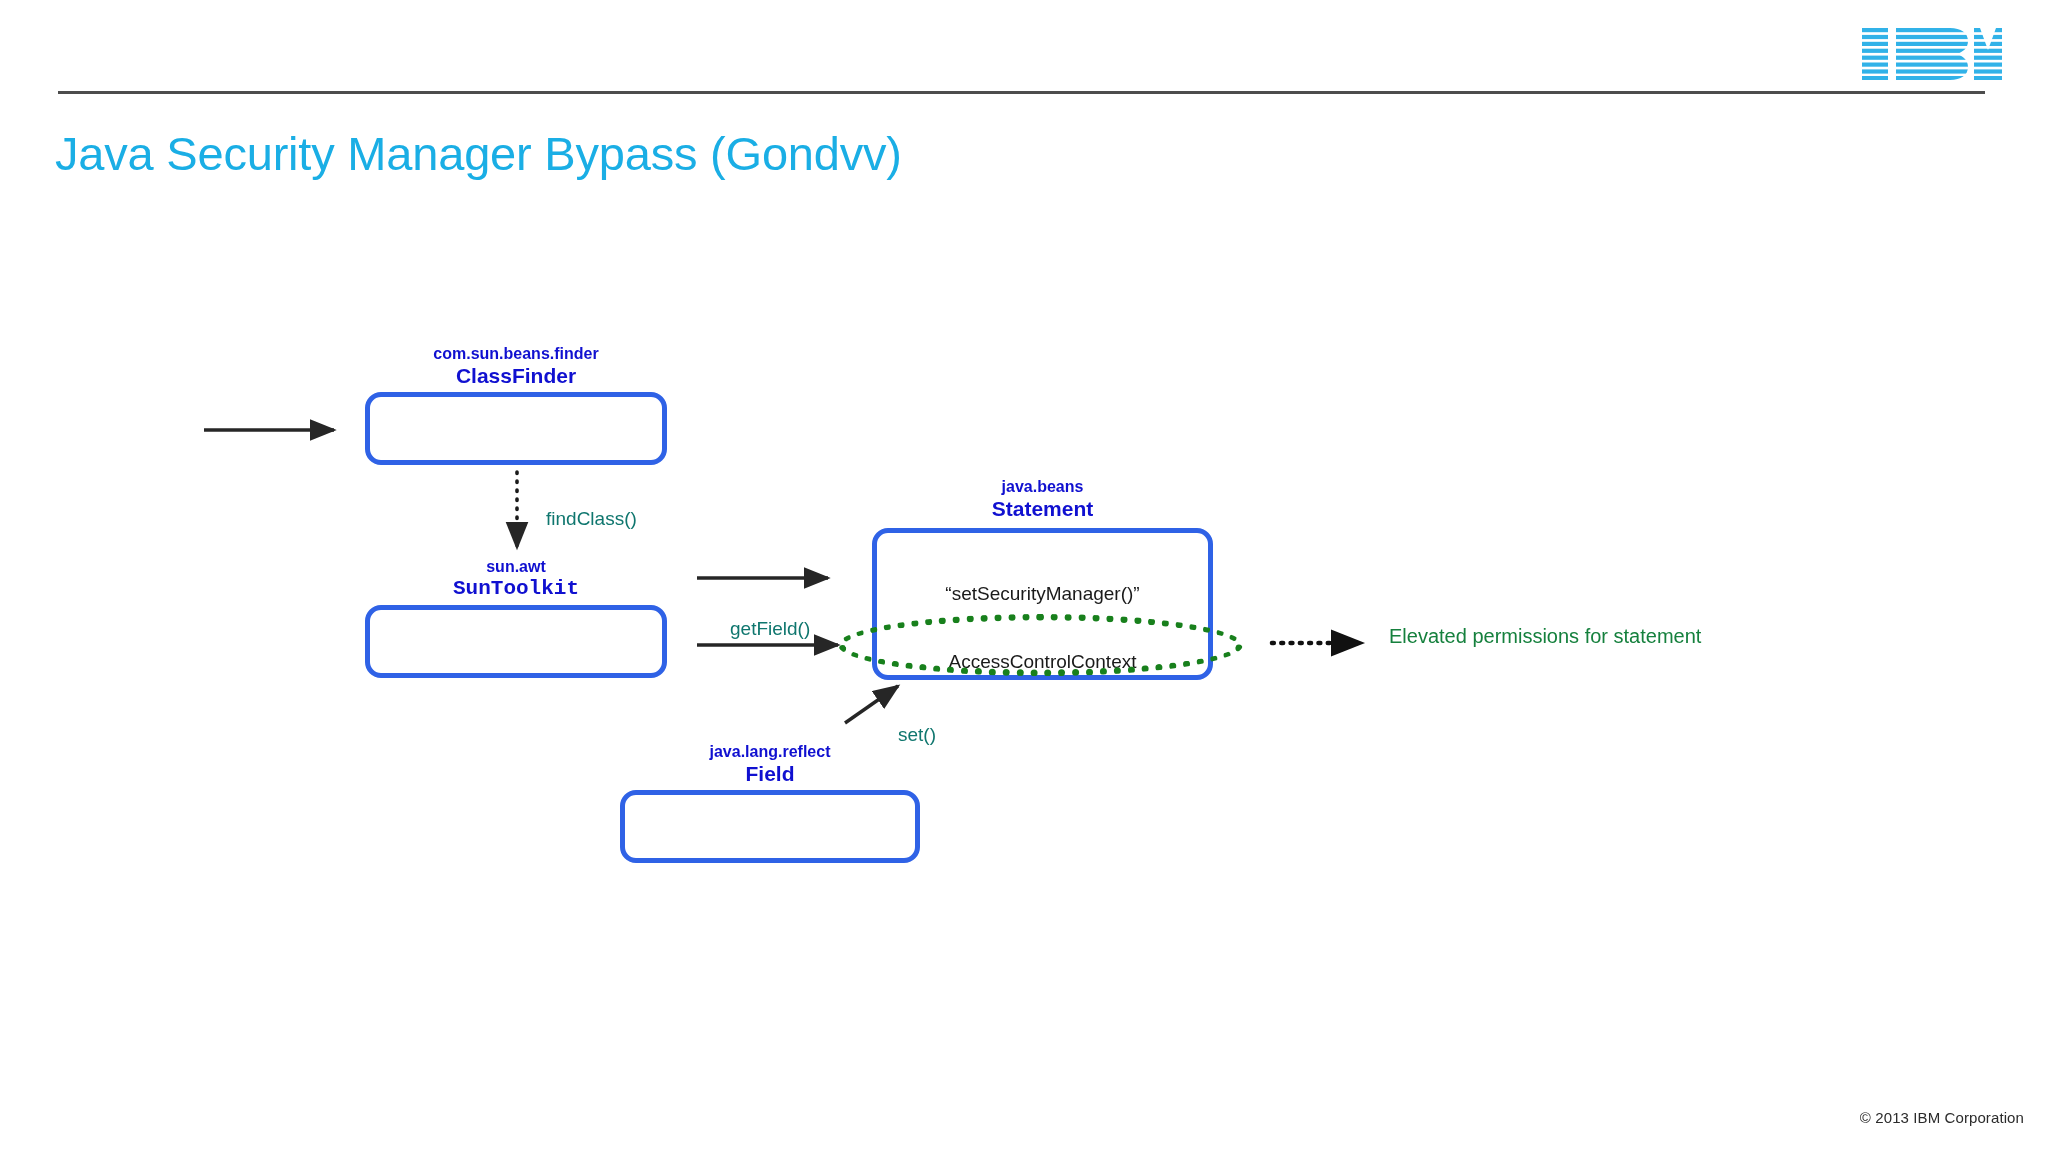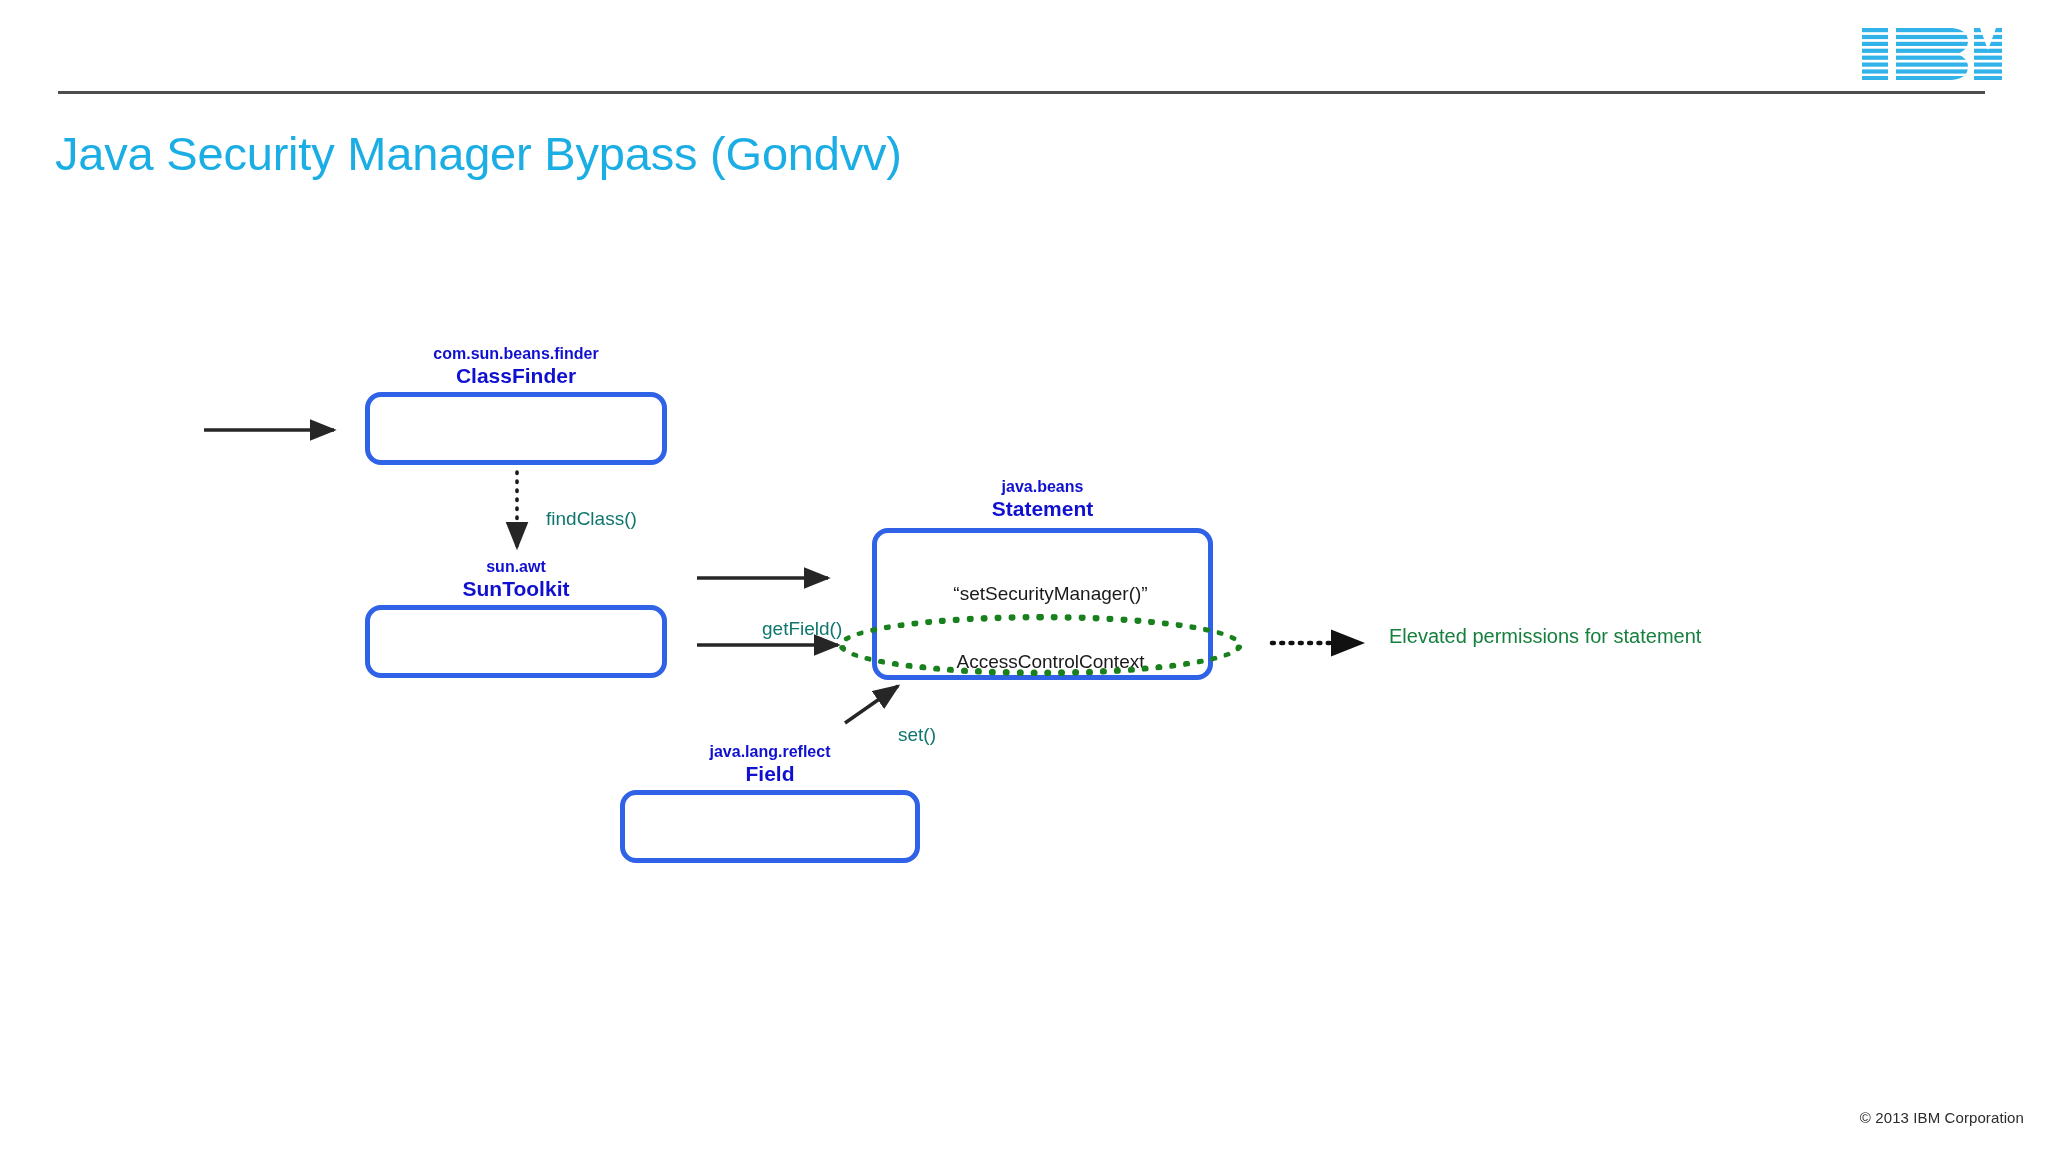--- a/index.html
+++ b/index.html
@@ -119,32 +119,31 @@
     background: #ffffff;
   }
   .box-line {
     position: absolute;
     left: 0;
     width: 100%;
     text-align: center;
     font-size: 19px;
     color: #1a1a1a;
     white-space: nowrap;
-    margin-left: 8px;
   }
 
   
   #node-classfinder { left: 365px; top: 345px; width: 302px; }
   #node-classfinder .class-pkg  { top: 0px; }
   #node-classfinder .class-name { top: 19px; }
   #node-classfinder .class-box  { top: 47px; width: 302px; height: 73px; }
 
   #node-suntoolkit { left: 365px; top: 558px; width: 302px; }
   #node-suntoolkit .class-pkg  { top: 0px; }
-  #node-suntoolkit .class-name { top: 19px; }
+  #node-suntoolkit .class-name { top: 19px; font-family: Liberation Mono, monospace; }
   #node-suntoolkit .class-box  { top: 47px; width: 302px; height: 73px; }
 
   #node-field { left: 620px; top: 743px; width: 300px; }
   #node-field .class-pkg  { top: 0px; }
   #node-field .class-name { top: 19px; }
   #node-field .class-box  { top: 47px; width: 300px; height: 73px; }
 
   #node-statement { left: 872px; top: 478px; width: 341px; }
   #node-statement .class-pkg  { top: 0px; }
   #node-statement .class-name { top: 19px; }
@@ -166,21 +165,21 @@
   }
 
   
   .edge-label {
     position: absolute;
     font-size: 19px;
     color: #0f766e;
     white-space: nowrap;
   }
   #label-findclass { left: 546px; top: 508px; }
-  #label-getfield  { left: 730px; top: 618px; margin-left: 32px; }
+  #label-getfield  { left: 730px; top: 618px; }
   #label-set       { left: 898px; top: 709px; margin-top: 15px; }
 
   #elevated-text {
     position: absolute;
     left: 1389px;
     top: 625px;
     font-size: 20px;
     color: #15803d;
     white-space: nowrap;
   }

